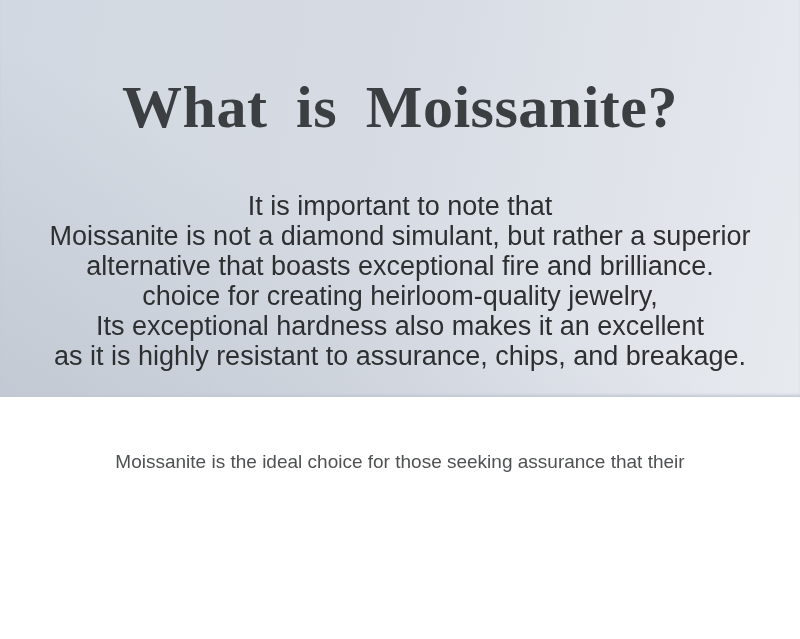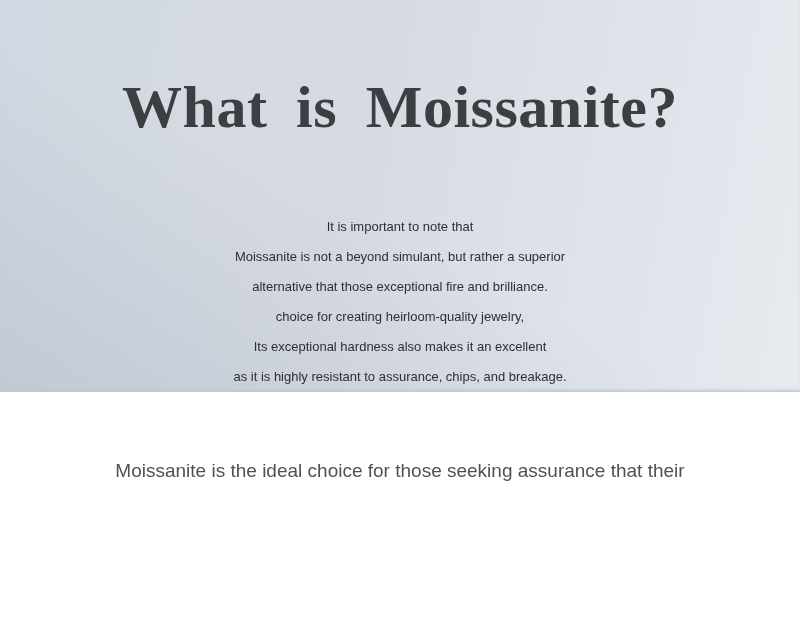--- a/index.html
+++ b/index.html
@@ -35,56 +35,56 @@
     padding-top: 74px;
     font-family: "Liberation Serif", "DejaVu Serif", serif;
     font-weight: 700;
     font-size: 60px;
     line-height: 1.1;
     letter-spacing: 0.5px;
     word-spacing: 0.22em;
     color: var(--title-text, #3c3f42);
   }
   .intro-paragraph {
-    margin-top: 72px;
-    font-size: 13px;
+    margin-top: 51px;
+    font-size: 27px;
     line-height: 30px;
     color: var(--body-text, #2d2f31);
   }
   .intro-line {
     white-space: nowrap;
   }
   
   .footer {
     box-sizing: border-box;
     flex: 1;
     width: 100%;
     background: var(--footer-bg, #ffffff);
     text-align: center;
-    padding-top: 62px;
+    padding-top: 48px;
     font-size: 19px;
     line-height: 34px;
     color: var(--footer-text, #4f5153);
   }
   .footer-line {
     white-space: nowrap;
   }
 </style>
 </head>
 <body>
 
 <div class="page">
 
   <section class="hero">
     <h1 class="hero-title">What is Moissanite?</h1>
 
     <div class="intro-paragraph">
       <div class="intro-line">It is important to note that</div>
-      <div class="intro-line">Moissanite is not a beyond simulant, but rather a superior</div>
-      <div class="intro-line">alternative that those exceptional fire and brilliance.</div>
+      <div class="intro-line">Moissanite is not a diamond simulant, but rather a superior</div>
+      <div class="intro-line">alternative that boasts exceptional fire and brilliance.</div>
       <div class="intro-line">choice for creating heirloom-quality jewelry,</div>
       <div class="intro-line">Its exceptional hardness also makes it an excellent</div>
       <div class="intro-line">as it is highly resistant to assurance, chips, and breakage.</div>
     </div>
   </section>
 
   <section class="footer">
     <div class="footer-line">Moissanite is the ideal choice for those seeking assurance that their</div>
   </section>
 

